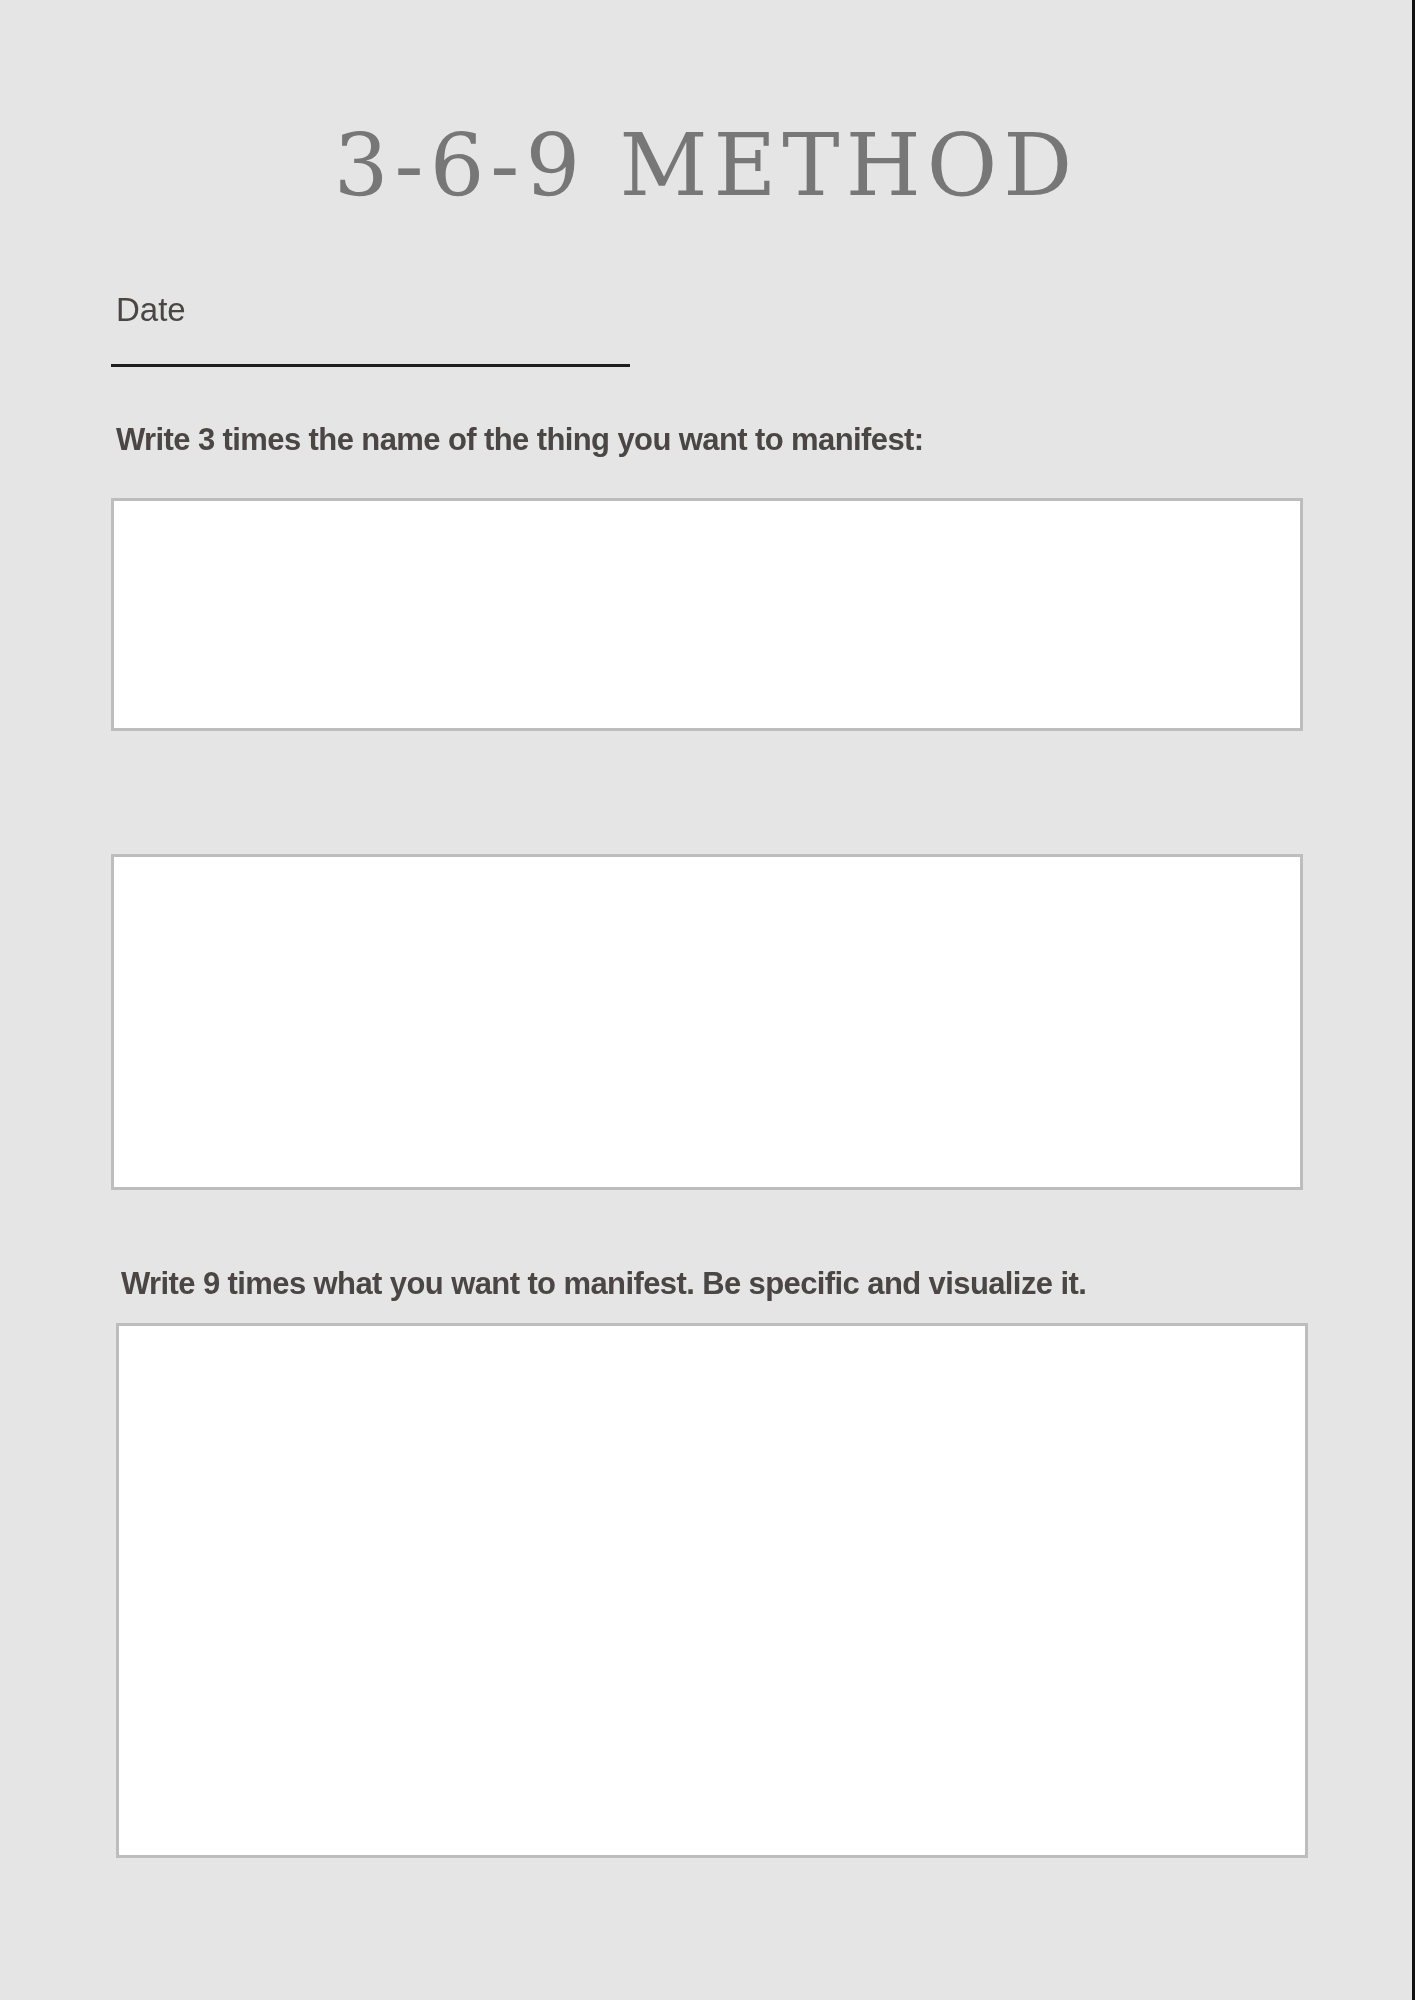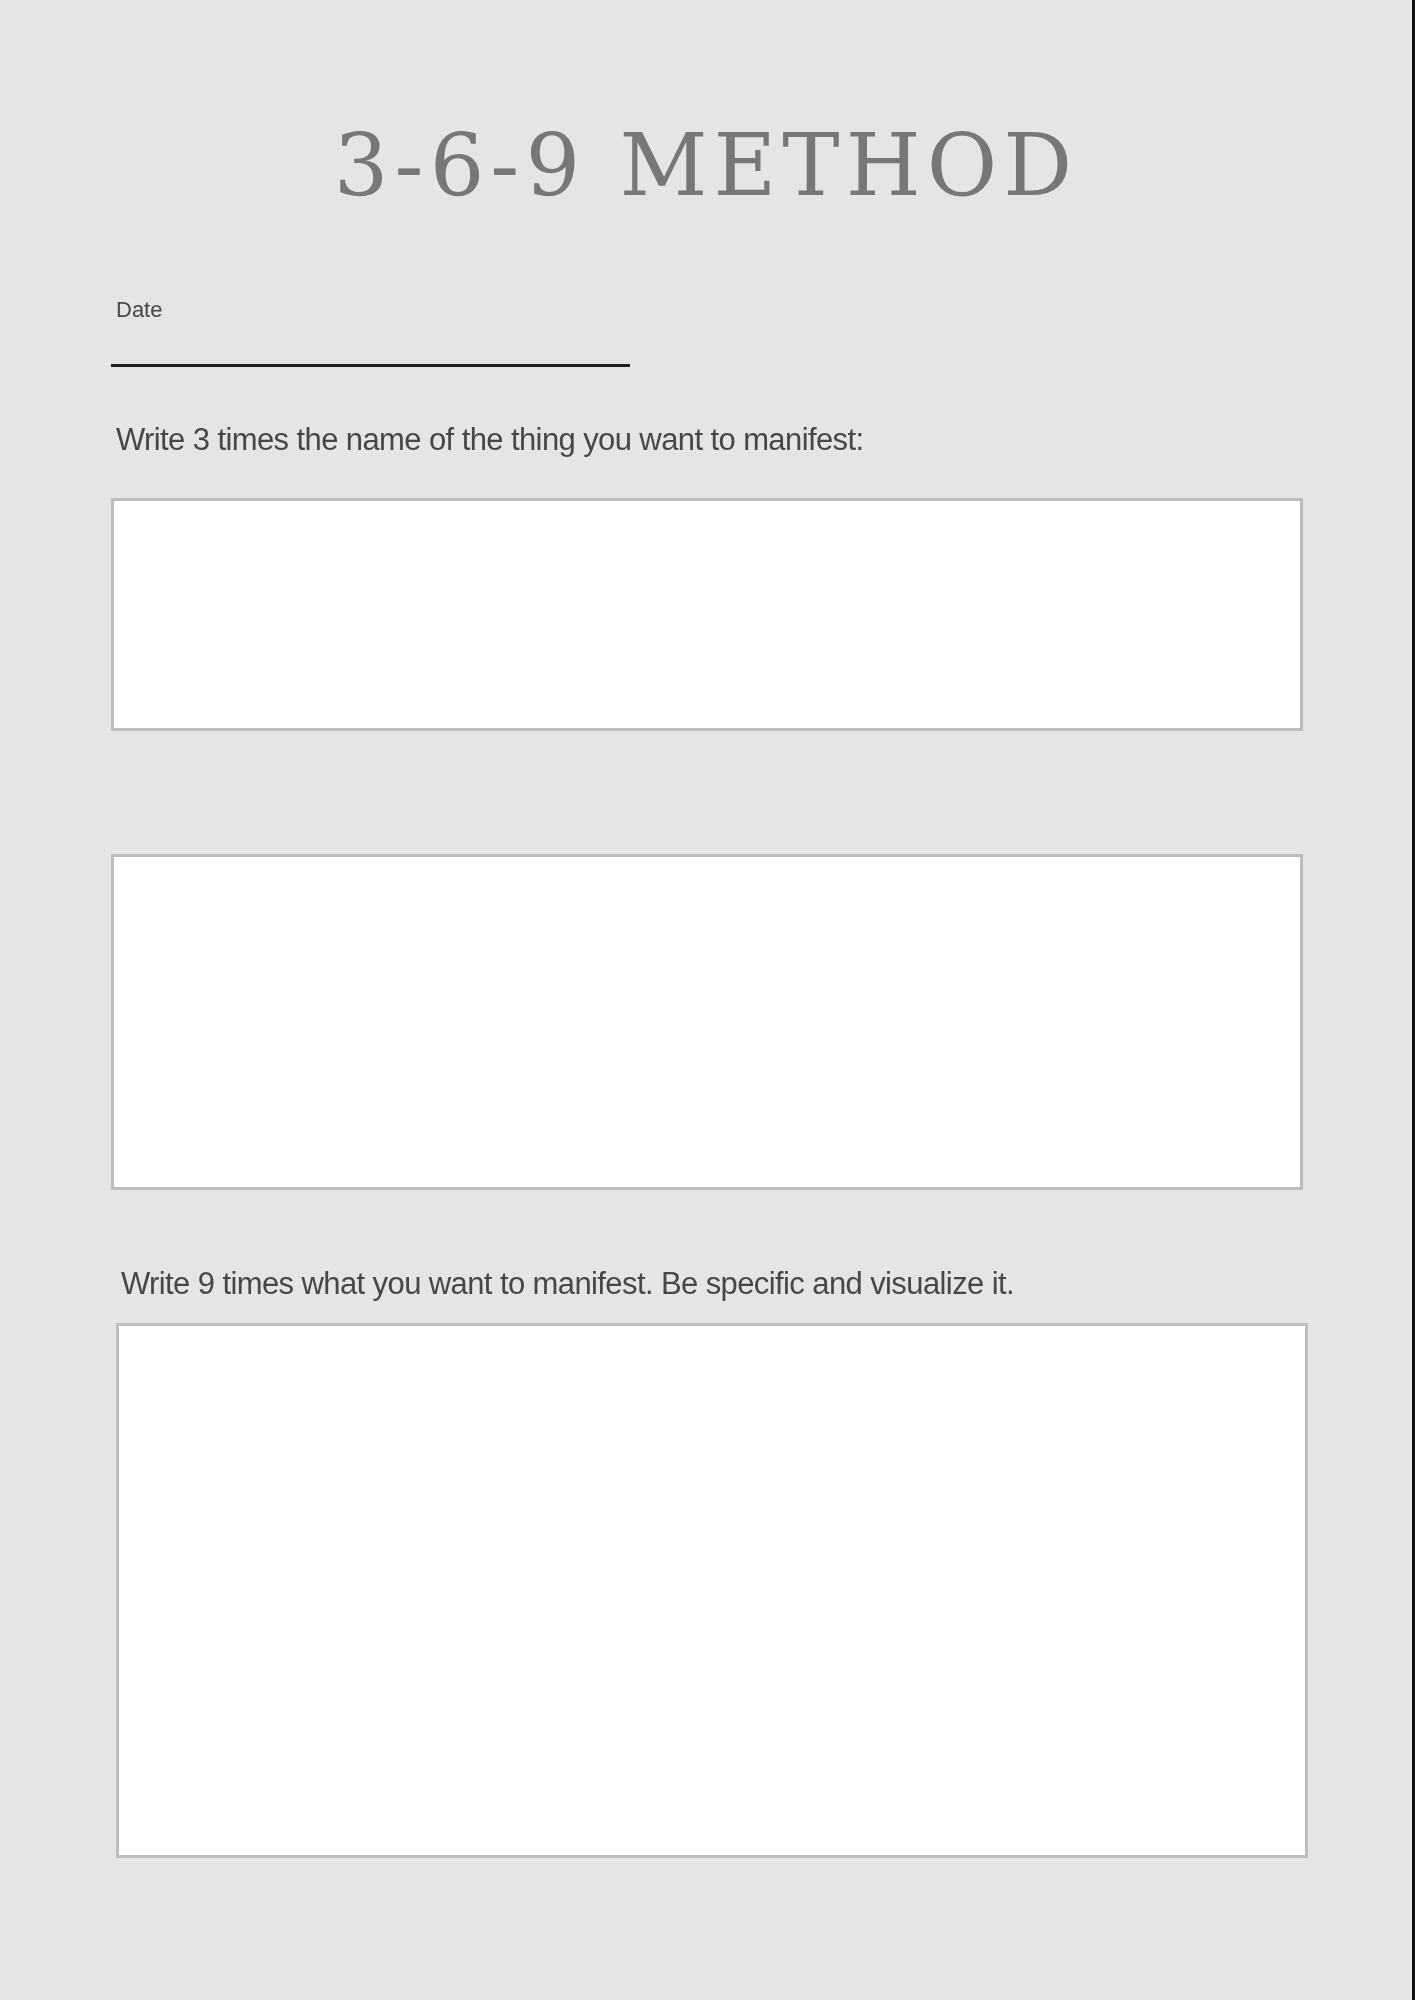--- a/index.html
+++ b/index.html
@@ -39,41 +39,42 @@
       letter-spacing: 6px;
       color: #777777;
       line-height: 110px;
       margin: 0;
     }
     .date-label {
       position: absolute;
       left: 116px;
       top: 290px;
       font-family: "Liberation Sans", sans-serif;
-      font-size: 22px;
+      font-size: 33px;
       color: #4a4646;
       line-height: 40px;
       text-align: center;
     }
     .date-line {
       position: absolute;
       left: 111px;
       top: 364px;
       width: 519px;
       height: 3px;
       background: #1e1e1e;
     }
     .prompt {
       position: absolute;
       font-family: "Liberation Sans", sans-serif;
       font-size: 31px;
       letter-spacing: -0.6px;
       color: #4a4646;
       line-height: 40px;
       white-space: nowrap;
+      font-weight: bold;
     }
     .write-box {
       position: absolute;
       box-sizing: border-box;
       border: 3px solid #bdbdbd;
       background: #ffffff;
     }
     #prompt-1 { left: 116px; top: 420px; }
     #box-1 { left: 111px; top: 498px; width: 1192px; height: 233px; }
     #prompt-2 { left: 116px; top: 778px; }

